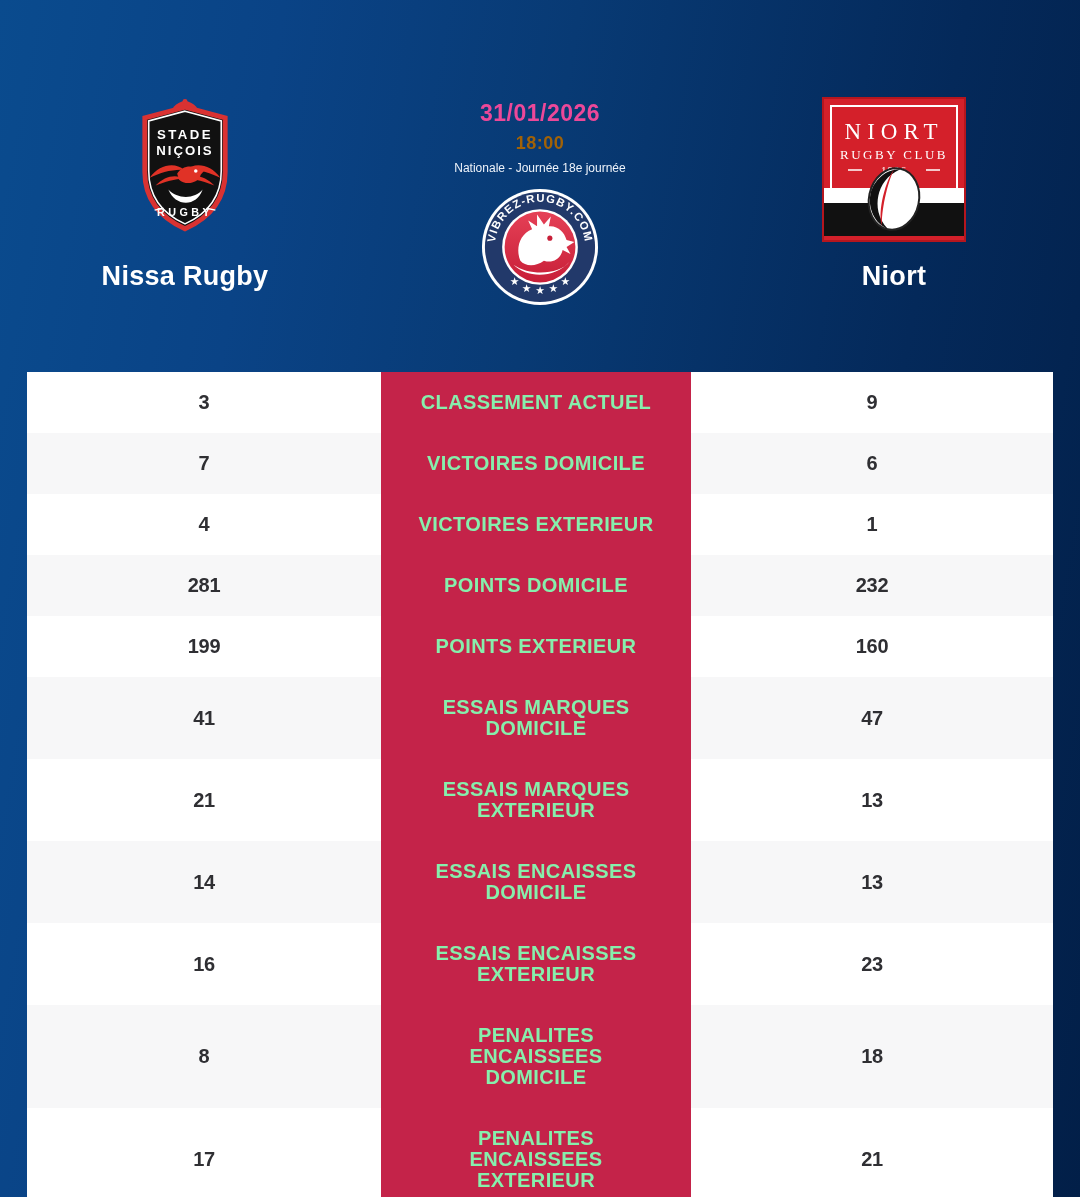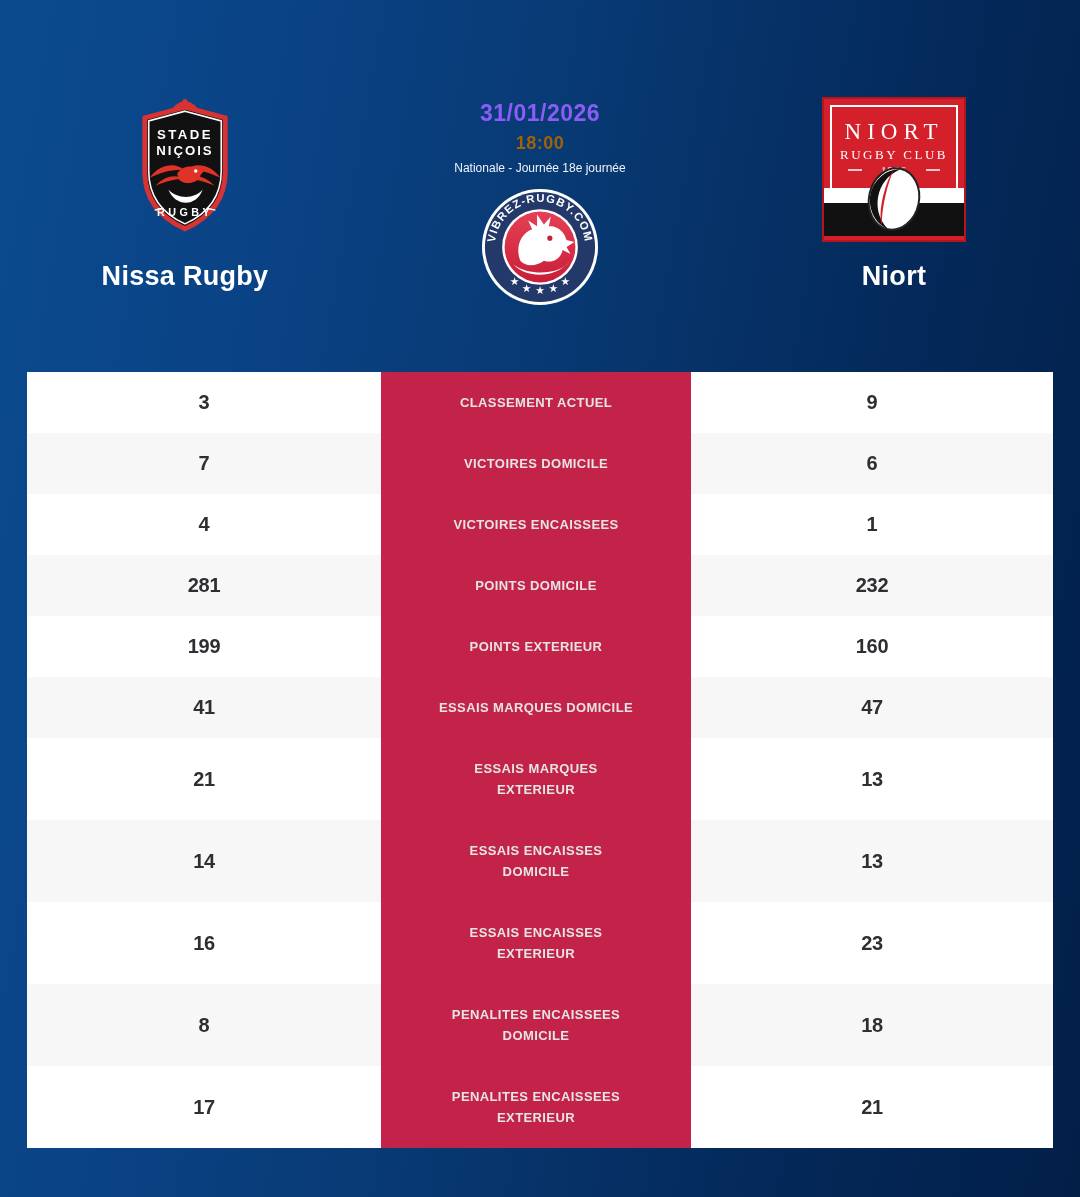--- a/index.html
+++ b/index.html
@@ -20,21 +20,21 @@
   .team-home { left: 50px; }
   .team-away { left: 759px; }
   .team-logo-wrap { position: absolute; top: 97px; left: 0; width: 270px; display: flex; justify-content: center; }
   .team-name {
     position: absolute; top: 261px; left: 0; width: 270px;
     text-align: center; color: #ffffff; font-size: 27px; font-weight: 700;
     letter-spacing: 0.3px;
   }
 
   .center-block { position: absolute; top: 0; left: 340px; width: 400px; height: 372px; text-align: center; }
-  .match-date { margin-top: 100px; color: #8b5cf6; font-size: 23px; font-weight: 700; letter-spacing: 0.5px; }
+  .match-date { margin-top: 100px; color: #ec4899; font-size: 23px; font-weight: 700; letter-spacing: 0.5px; }
   .match-time { margin-top: 6px; color: #a16207; font-size: 18px; font-weight: 700; letter-spacing: 0.5px; }
   .match-competition { margin-top: 7px; color: #eef3fa; font-size: 12px; font-weight: 400; }
   .site-logo-wrap { margin-top: 13px; display: flex; justify-content: center; }
 
   
   .stats-table {
     position: absolute; top: 372px; left: 27px; width: 1026px;
   }
   .stats-row { display: flex; width: 100%; }
   .stats-row .cell-side {
@@ -42,21 +42,21 @@
     display: flex; align-items: center; justify-content: center;
     color: #2f2f33; font-size: 20px; font-weight: 700;
     letter-spacing: -0.3px;
     background: #ffffff;
   }
   .stats-row .cell-away { flex: 1 1 auto; }
   .stats-row:nth-child(even) .cell-side { background: #f7f7f8; }
   .stats-row .cell-label {
     flex: 0 0 310px;
     background: #c42349;
-    color: #e5e5e5; font-size: 13px; font-weight: 700;
+    color: #86efac; font-size: 20px; font-weight: 700;
     letter-spacing: 0.4px; line-height: 21px;
     display: flex; align-items: center; justify-content: center;
     text-align: center;
     white-space: pre-line;
     padding: 20px 32px;
     min-height: 61px;
   }
 
   svg text { font-family: "Liberation Sans", sans-serif; }
   .serif-text { font-family: "Liberation Serif", serif; }
@@ -171,21 +171,21 @@
         <div class="cell-label">CLASSEMENT ACTUEL</div>
         <div class="cell-side cell-away">9</div>
       </div>
       <div class="stats-row">
         <div class="cell-side cell-home">7</div>
         <div class="cell-label">VICTOIRES DOMICILE</div>
         <div class="cell-side cell-away">6</div>
       </div>
       <div class="stats-row">
         <div class="cell-side cell-home">4</div>
-        <div class="cell-label">VICTOIRES ENCAISSEES</div>
+        <div class="cell-label">VICTOIRES EXTERIEUR</div>
         <div class="cell-side cell-away">1</div>
       </div>
       <div class="stats-row">
         <div class="cell-side cell-home">281</div>
         <div class="cell-label">POINTS DOMICILE</div>
         <div class="cell-side cell-away">232</div>
       </div>
       <div class="stats-row">
         <div class="cell-side cell-home">199</div>
         <div class="cell-label">POINTS EXTERIEUR</div>

